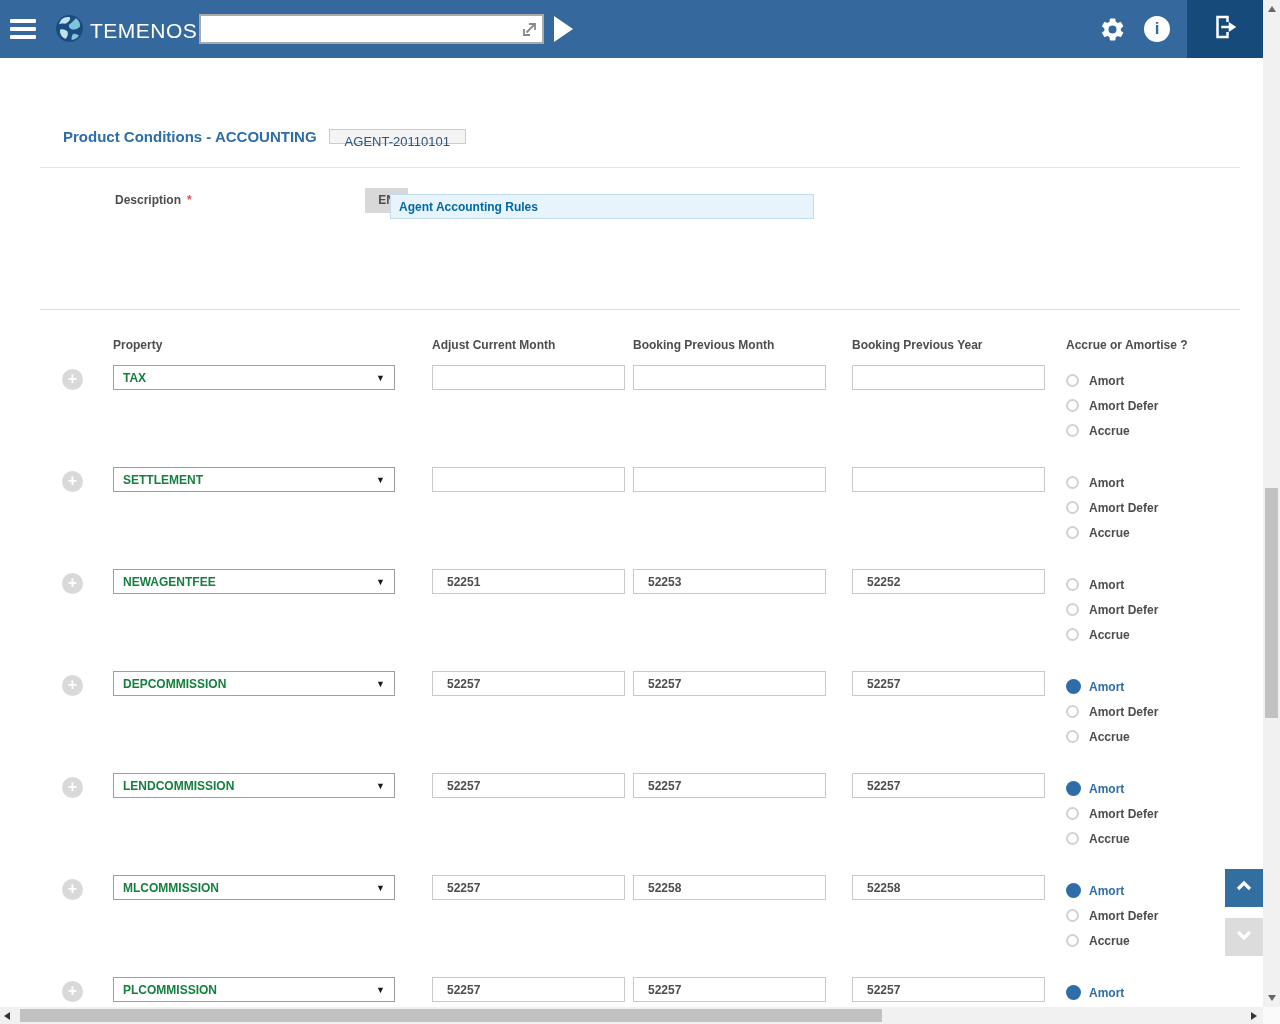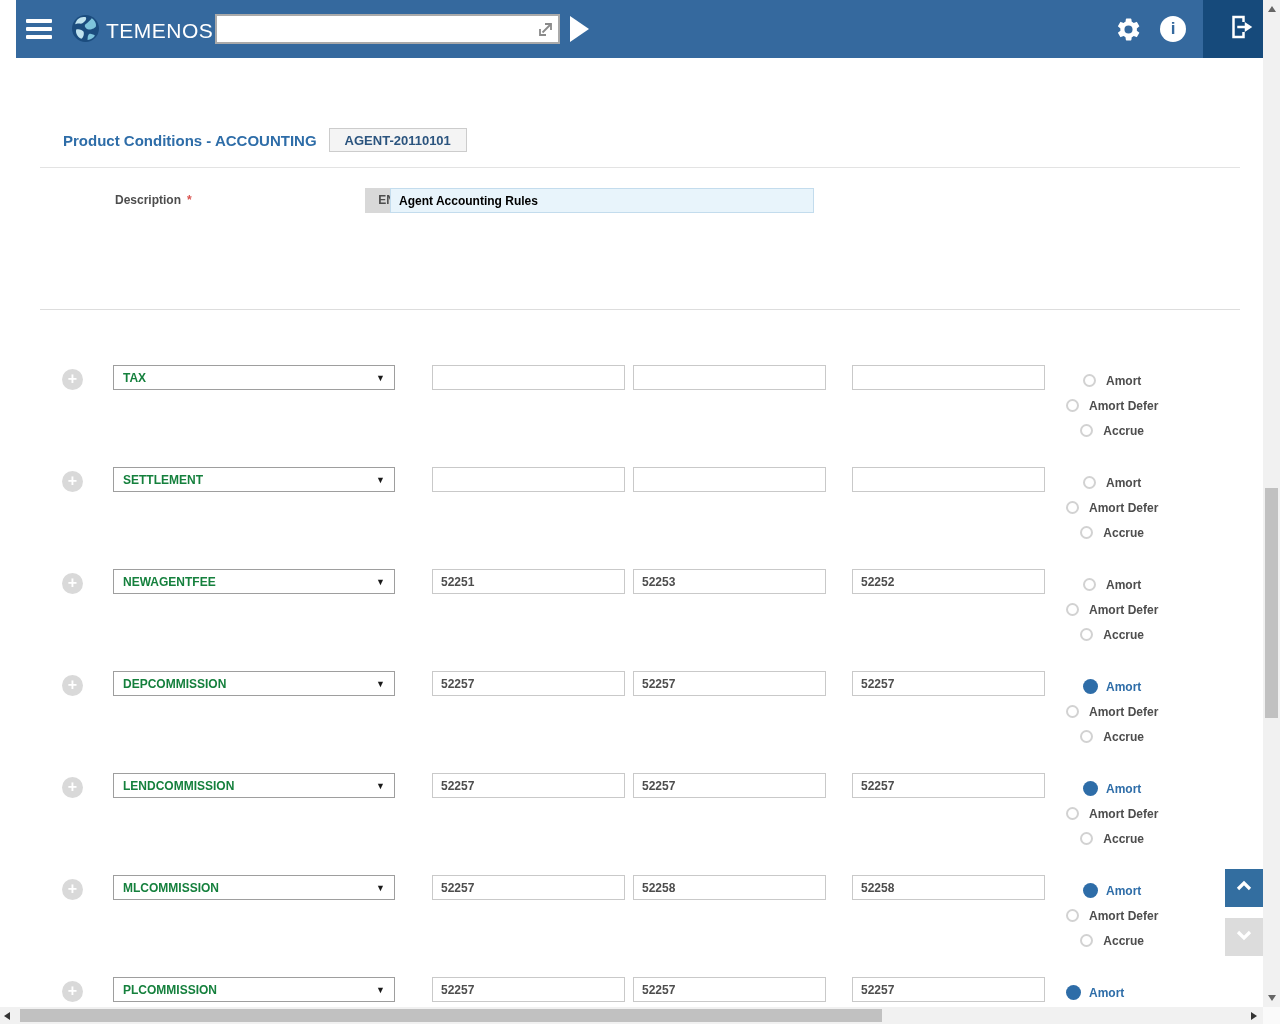--- a/index.html
+++ b/index.html
@@ -1,21 +1,21 @@
 <!DOCTYPE html>
 <html><head>
 <meta charset="utf-8">
 <style>
   * { margin:0; padding:0; box-sizing:border-box; }
   html,body { width:1280px; height:1024px; overflow:hidden; background:#fff;
     font-family:"Liberation Sans", sans-serif; }
   .app { position:relative; width:1280px; height:1024px; background:#fff; }
 
   
-  .topbar { position:absolute; top:0; left:0; width:1263px; height:58px; background:#35699E;margin-left:16px; }
+  .topbar { position:absolute; top:0; left:0; width:1263px; height:58px; background:#35699E; }
   .hamburger { position:absolute; left:10px; top:19px; width:26px; cursor:pointer; }
   .hamburger span { display:block; width:26px; height:4px; background:#fff; border-radius:1px; margin-bottom:4px; }
   .brand { position:absolute; left:55px; top:14px; display:flex; align-items:center; gap:6px; }
   .brand-name { color:#fff; font-size:21px; letter-spacing:0.5px; }
   .searchwrap { position:absolute; left:199px; top:14px; width:345px; height:30px; }
   .searchwrap input { width:100%; height:100%; border:2px solid #aaa; background:#fff;
     padding:0 26px 0 8px; font-size:13px; font-family:inherit; outline:none; }
   .goto-icon { position:absolute; right:5px; top:6px; width:18px; height:18px; cursor:pointer; }
   .run-icon { position:absolute; left:554px; top:16px; width:0; height:0; cursor:pointer;
     border-left:19px solid #fff; border-top:13px solid transparent; border-bottom:13px solid transparent; }
@@ -28,30 +28,30 @@
 
   
   .t24bar { position:absolute; top:58px; left:0; width:1263px; height:40px; background:#8FAFC7;
     color:#fff; font-weight:bold; font-size:15px; line-height:40px; padding-left:10px; letter-spacing:0.3px; }
 
   
   .main { position:absolute; top:98px; left:0; width:1263px; height:909px; background:#fff; overflow:hidden; }
 
   .title-row { position:absolute; top:128px; left:63px; display:flex; align-items:center; gap:12px; }
   .page-title { color:#2E6DA8; font-weight:bold; font-size:15px; }
-  .record-badge { border:1px solid #ccc; background:#f4f4f4; color:#2B547E; font-weight:bold;
-    font-size:13px; height:24px; line-height:24px; padding:0 15px; }
+  .record-badge { border:1px solid #ccc; background:#f4f4f4; color:#2B547E; font-weight:normal;
+    font-size:13px; height:15px; line-height:24px; padding:0 15px; }
   .divider { position:absolute; top:69px; left:40px; right:23px; height:1px; background:#e3e3e3; }
 
   .desc-label { position:absolute; top:95px; left:115px; font-size:12px; font-weight:bold; color:#4d4d4d; }
   .req { color:#D9534F; margin-left:6px; }
   .lang-tag { position:absolute; top:90px; left:365px; width:43px; height:25px; background:#d8d8d8;
     color:#4d4d4d; font-size:12px; font-weight:bold; text-align:center; line-height:25px; }
-  .desc-input { position:absolute; top:90px; left:390px; width:424px; height:25px; background:#E8F4FB;
-    border:1px solid #C3DCED; color:#000000; font-weight:bold; font-size:12px; font-family:inherit;
+  .desc-input { position:absolute; top:96px; left:390px; width:424px; height:25px; background:#E8F4FB;
+    border:1px solid #C3DCED; color:#0369a1; font-weight:bold; font-size:12px; font-family:inherit;
     padding:0 8px; outline:none; }
 
   
   .tabstrip { position:absolute; top:170px; left:48px; height:42px; display:flex; background:#f0f0f0; }
   .tab { height:42px; line-height:42px; text-align:center; font-size:12.5px; font-weight:bold;
     color:#4d4d4d; cursor:pointer; }
   .tab:nth-child(1){width:112px}.tab:nth-child(2){width:98px}.tab:nth-child(3){width:102px}
   .tab:nth-child(4){width:112px}.tab:nth-child(5){width:193px}.tab:nth-child(6){width:120px}
   .tab:nth-child(7){width:100px}.tab:nth-child(8){width:103px}
   .tab.active { background:#fff; color:#2E6DA8; border-bottom:4px solid #2E6DA8; line-height:38px; }
@@ -67,24 +67,24 @@
   .row { position:relative; height:102px; }
   .plus-btn { position:absolute; left:62px; top:4px; width:21px; height:21px; border-radius:50%;
     background:#d9d9d9; color:#fff; font-size:16px; font-weight:bold; text-align:center;
     line-height:19px; cursor:pointer; }
   .prop-select { position:absolute; left:113px; top:0; width:282px; height:25px; background:#fff;
     border:1px solid #9e9e9e; display:flex; align-items:center; justify-content:space-between;
     padding:0 9px; cursor:pointer; }
   .prop-label { font-size:12px; font-weight:bold; color:#15803d; }
   .caret { font-size:9px; color:#1a1a1a; }
   .num { position:absolute; top:0; width:193px; height:25px; border:1px solid #c9c9c9; background:#fff;
-    font-size:12px; font-weight:bold; color:#4d4d4d; font-family:inherit; padding:0 8px; outline:none; }
+    font-size:12px; font-weight:bold; color:#4d4d4d; font-family:inherit; padding:0 14px; outline:none; }
   .num1{left:432px}.num2{left:633px}.num3{left:852px}
   .radios { position:absolute; left:1066px; top:3px; }
-  .radio-item { height:25px; display:flex; align-items:center; cursor:pointer;justify-content:center; }
+  .radio-item { height:25px; display:flex; align-items:center; cursor:pointer; }
   .rcirc { width:13px; height:13px; border-radius:50%; border:2px solid #d2d2d2; background:#fff;
     margin-right:10px; flex:0 0 auto; }
   .radio-item.sel .rcirc { width:15px; height:15px; border:none; background:#2E6DA8; margin-right:8px; }
   .rlabel { font-size:12px; font-weight:bold; color:#4d4d4d; }
   .radio-item.sel .rlabel { color:#2E6DA8; }
 
   
   .fab { position:absolute; width:38px; height:38px; display:flex; align-items:center;
     justify-content:center; cursor:pointer; }
   .fab-up { left:1225px; top:869px; background:#336EA0; }
@@ -163,20 +163,27 @@
     <div class="divider"></div>
 
     <div class="desc-label">
       <span>Description</span><span class="req">*</span>
     </div>
     <span class="lang-tag">EN</span>
     <input class="desc-input" type="text" value="Agent Accounting Rules" style="">
 
     <div class="tabs-underline"></div>
 
+    <div class="grid-head">
+      <span class="gh-prop">Property</span>
+      <span class="gh-acm">Adjust Current Month</span>
+      <span class="gh-bpm">Booking Previous Month</span>
+      <span class="gh-bpy">Booking Previous Year</span>
+      <span class="gh-aoa">Accrue or Amortise ?</span>
+    </div>
 
     <div class="rows">
         <div class="row">
     <div class="plus-btn">+</div>
     <div class="prop-select">
       <span class="prop-label">TAX</span>
       <span class="caret">▼</span>
     </div>
     <input class="num num1" type="text" style="">
     <input class="num num2" type="text" style="">

